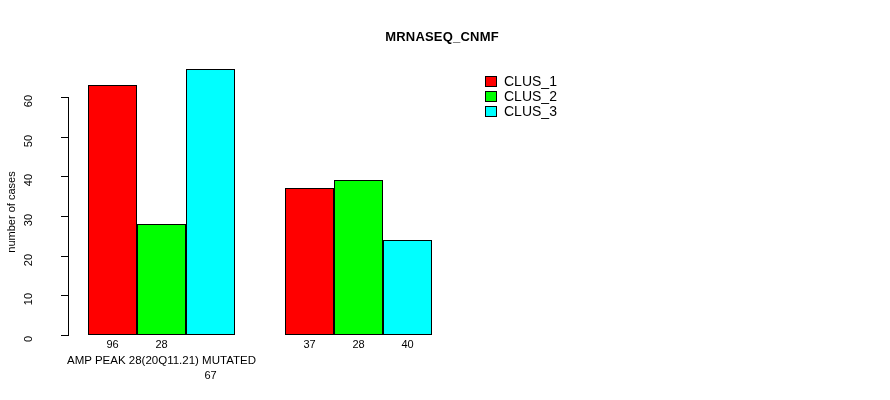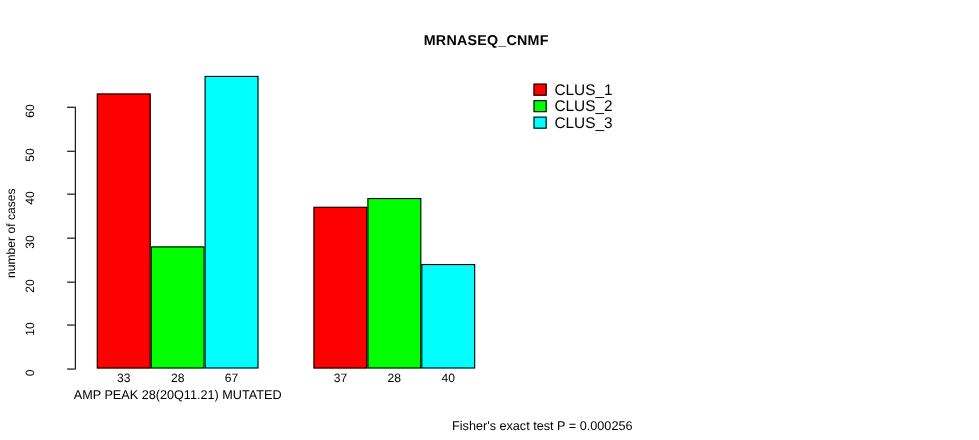--- a/index.html
+++ b/index.html
@@ -189,23 +189,23 @@
   <div id="bars-layer">
       <div class="bar" style="left: 88px; width: 49px; height: 249.9px; top: 73.1px; background: rgb(255, 0, 0);"></div>
       <div class="bar" style="left: 137px; width: 49px; height: 111.067px; top: 211.933px; background: rgb(0, 255, 0);"></div>
       <div class="bar" style="left: 186px; width: 49px; height: 265.767px; top: 57.2333px; background: rgb(0, 255, 255);"></div>
       <div class="bar" style="left: 285px; width: 49px; height: 146.767px; top: 176.233px; background: rgb(255, 0, 0);"></div>
       <div class="bar" style="left: 334px; width: 49px; height: 154.7px; top: 168.3px; background: rgb(0, 255, 0);"></div>
       <div class="bar" style="left: 383px; width: 49px; height: 95.2px; top: 227.8px; background: rgb(0, 255, 255);"></div>
     </div>
 
   <div id="count-labels">
-      <div class="count-label" style="left: 88px; width: 49px;">33</div>
+      <div class="count-label" style="left: 88px; width: 49px;">96</div>
       <div class="count-label" style="left: 137px; width: 49px;">28</div>
-      <div class="count-label" style="left: 186px; width: 49px;">67</div>
+      <div class="count-label" style="left: 186px; width: 49px; margin-top: 31px;">67</div>
       <div class="count-label" style="left: 285px; width: 49px; text-align: center;">37</div>
       <div class="count-label" style="left: 334px; width: 49px;">28</div>
       <div class="count-label" style="left: 383px; width: 49px;">40</div>
     </div>
 
   <div class="group-label" id="group-label-0" style="left: -38.5px; width: 400px;">AMP PEAK 28(20Q11.21) MUTATED</div>
 
   <div class="legend">
     <div class="legend-row">
       <span class="legend-swatch" id="sw0" style="background: rgb(255, 0, 0);"></span>
@@ -214,15 +214,14 @@
     <div class="legend-row">
       <span class="legend-swatch" id="sw1" style="background: rgb(0, 255, 0);"></span>
       <span class="legend-text">CLUS_2</span>
     </div>
     <div class="legend-row">
       <span class="legend-swatch" id="sw2" style="background: rgb(0, 255, 255);"></span>
       <span class="legend-text">CLUS_3</span>
     </div>
   </div>
 
-  <div class="footer-note">Fisher's exact test P = 0.000256</div>
 
 </div>
 
 </body></html>

